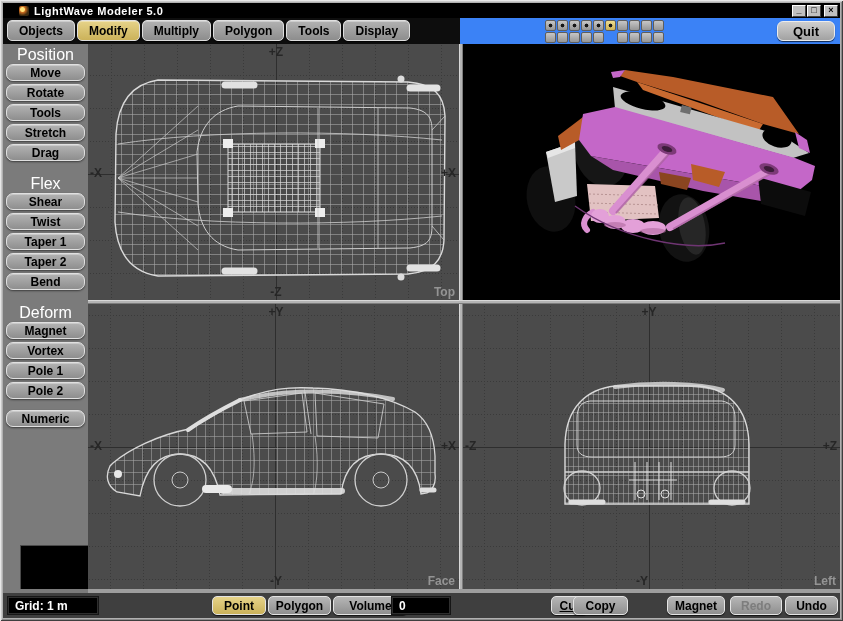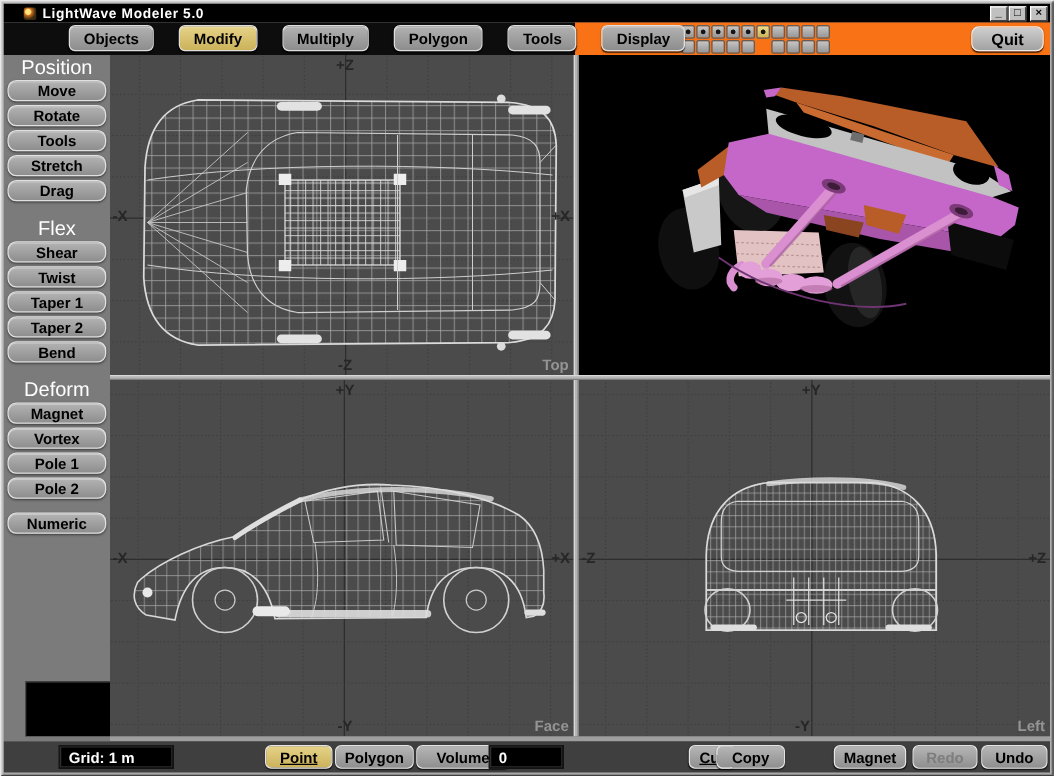--- a/index.html
+++ b/index.html
@@ -10,22 +10,22 @@
   .titlebar{position:absolute;left:3px;top:3px;width:837px;height:15px;background:#000;display:flex;align-items:center;padding-left:12px;}
   .app-icon{width:10px;height:10px;margin:0 5px 0 4px;border-radius:2px;
     background:radial-gradient(circle at 35% 35%,#ffe27a 0 2px,#c96a1e 3px,#3a2a10 6px);}
   .title-text{color:#fff;font-size:11px;font-weight:bold;letter-spacing:.5px;}
   .win-controls{margin-left:auto;display:flex;gap:1px;padding-right:2px;}
   .win-btn{width:14px;height:12px;background:#c0c0c0;border:1px solid;border-color:#fff #404040 #404040 #fff;
     font-size:9px;font-weight:bold;color:#000;display:flex;align-items:center;justify-content:center;line-height:1;cursor:pointer;}
   .win-btn.close{margin-left:2px;}
   
   .tabrow{position:absolute;left:3px;top:18px;width:837px;height:26px;background:#0d0d0d;}
-  .tabrow-right{position:absolute;left:457px;right:0;top:0;bottom:0;background:#f97316;}
-  .tabs{position:absolute;left:4px;top:2px;display:flex;gap:20px;margin-left:48px;}
+  .tabrow-right{position:absolute;left:457px;right:0;top:0;bottom:0;background:#3b82f6;}
+  .tabs{position:absolute;left:4px;top:2px;display:flex;gap:2px;}
   .tab{height:21px;padding:0 11px;border-radius:5px;display:flex;align-items:center;justify-content:center;
     background:linear-gradient(180deg,#b2b2b2,#8d8d8d);border:1px solid #dedede;
     box-shadow:0 1px 1px rgba(0,0,0,.7), inset 0 1px 0 rgba(255,255,255,.35);
     font-size:12px;font-weight:bold;color:#000;cursor:pointer;white-space:nowrap;}
   .tab.active{background:linear-gradient(180deg,#e6d389,#cbb25a);}
   .mini-grid{position:absolute;left:85px;top:2px;}
   .mini-row{display:flex;gap:1px;margin-bottom:1px;}
   .mini{width:11px;height:11px;border:1px solid #5e5e5e;border-radius:2px;cursor:pointer;
     background:linear-gradient(180deg,#c6c6c6,#969696);}
   .mini.dot{background:radial-gradient(circle at 50% 50%,#161616 0 1.6px,rgba(0,0,0,0) 2.2px),linear-gradient(180deg,#c6c6c6,#969696);}
@@ -60,21 +60,21 @@
   .al-bottom{bottom:1px;transform:translateX(-50%);}
   .al-left{left:2px;}
   .al-right{right:3px;}
   
   .statusbar{position:absolute;left:3px;top:593px;width:837px;height:25px;background:#3f3f3f;}
   .blackbox{position:absolute;background:#000;border:1px solid #161616;box-shadow:inset 0 0 0 1px #2e2e2e;
     color:#fff;font-size:12px;font-weight:bold;display:flex;align-items:center;padding-left:7px;}
   .sb-btn{position:absolute;height:19px;border-radius:5px;display:flex;align-items:center;justify-content:center;
     background:linear-gradient(180deg,#b6b6b6,#8f8f8f);border:1px solid #e4e4e4;
     box-shadow:0 1px 1px rgba(0,0,0,.7);font-size:12px;font-weight:bold;color:#000;cursor:pointer;}
-  .sb-btn.active{background:linear-gradient(180deg,#e6d389,#cbb25a);text-decoration:underline;}
+  .sb-btn.active{background:linear-gradient(180deg,#e6d389,#cbb25a);}
   .sb-btn.disabled{color:#7d7d7d;cursor:default;}
 </style>
 </head>
 <body>
 
 <div class="window">
 
   <div class="titlebar">
     <div class="app-icon"></div>
     <div class="title-text">LightWave Modeler 5.0</div>
@@ -336,21 +336,21 @@
       <div class="axis-label al-right" style="top:135px;">+Z</div>
       <div class="axis-label al-bottom" style="left:179px;">-Y</div>
       <div class="vp-name">Left</div>
     </div>
 
     <div class="vdiv"></div>
     <div class="hdiv"></div>
   </div>
 
   <div class="statusbar">
-    <div class="blackbox" style="left:4px;top:3px;width:92px;height:19px;margin-left:40px;">Grid: 1 m</div>
+    <div class="blackbox" style="left:4px;top:3px;width:92px;height:19px;">Grid: 1 m</div>
     <div class="sb-btn active" style="left:209px;top:3px;width:54px;">Point</div>
     <div class="sb-btn" style="left:265px;top:3px;width:63px;">Polygon</div>
     <div class="sb-btn" style="left:330px;top:3px;width:75px;">Volume</div>
     <div class="blackbox" style="left:388px;top:3px;width:60px;height:19px;">0</div>
     <div class="sb-btn" style="left:548px;top:3px;width:37px;text-decoration:underline;">Cut</div>
     <div class="sb-btn" style="left:570px;top:3px;width:55px;">Copy</div>
     <div class="sb-btn" style="left:664px;top:3px;width:58px;">Magnet</div>
     <div class="sb-btn disabled" style="left:727px;top:3px;width:52px;">Redo</div>
     <div class="sb-btn" style="left:782px;top:3px;width:53px;">Undo</div>
   </div>

